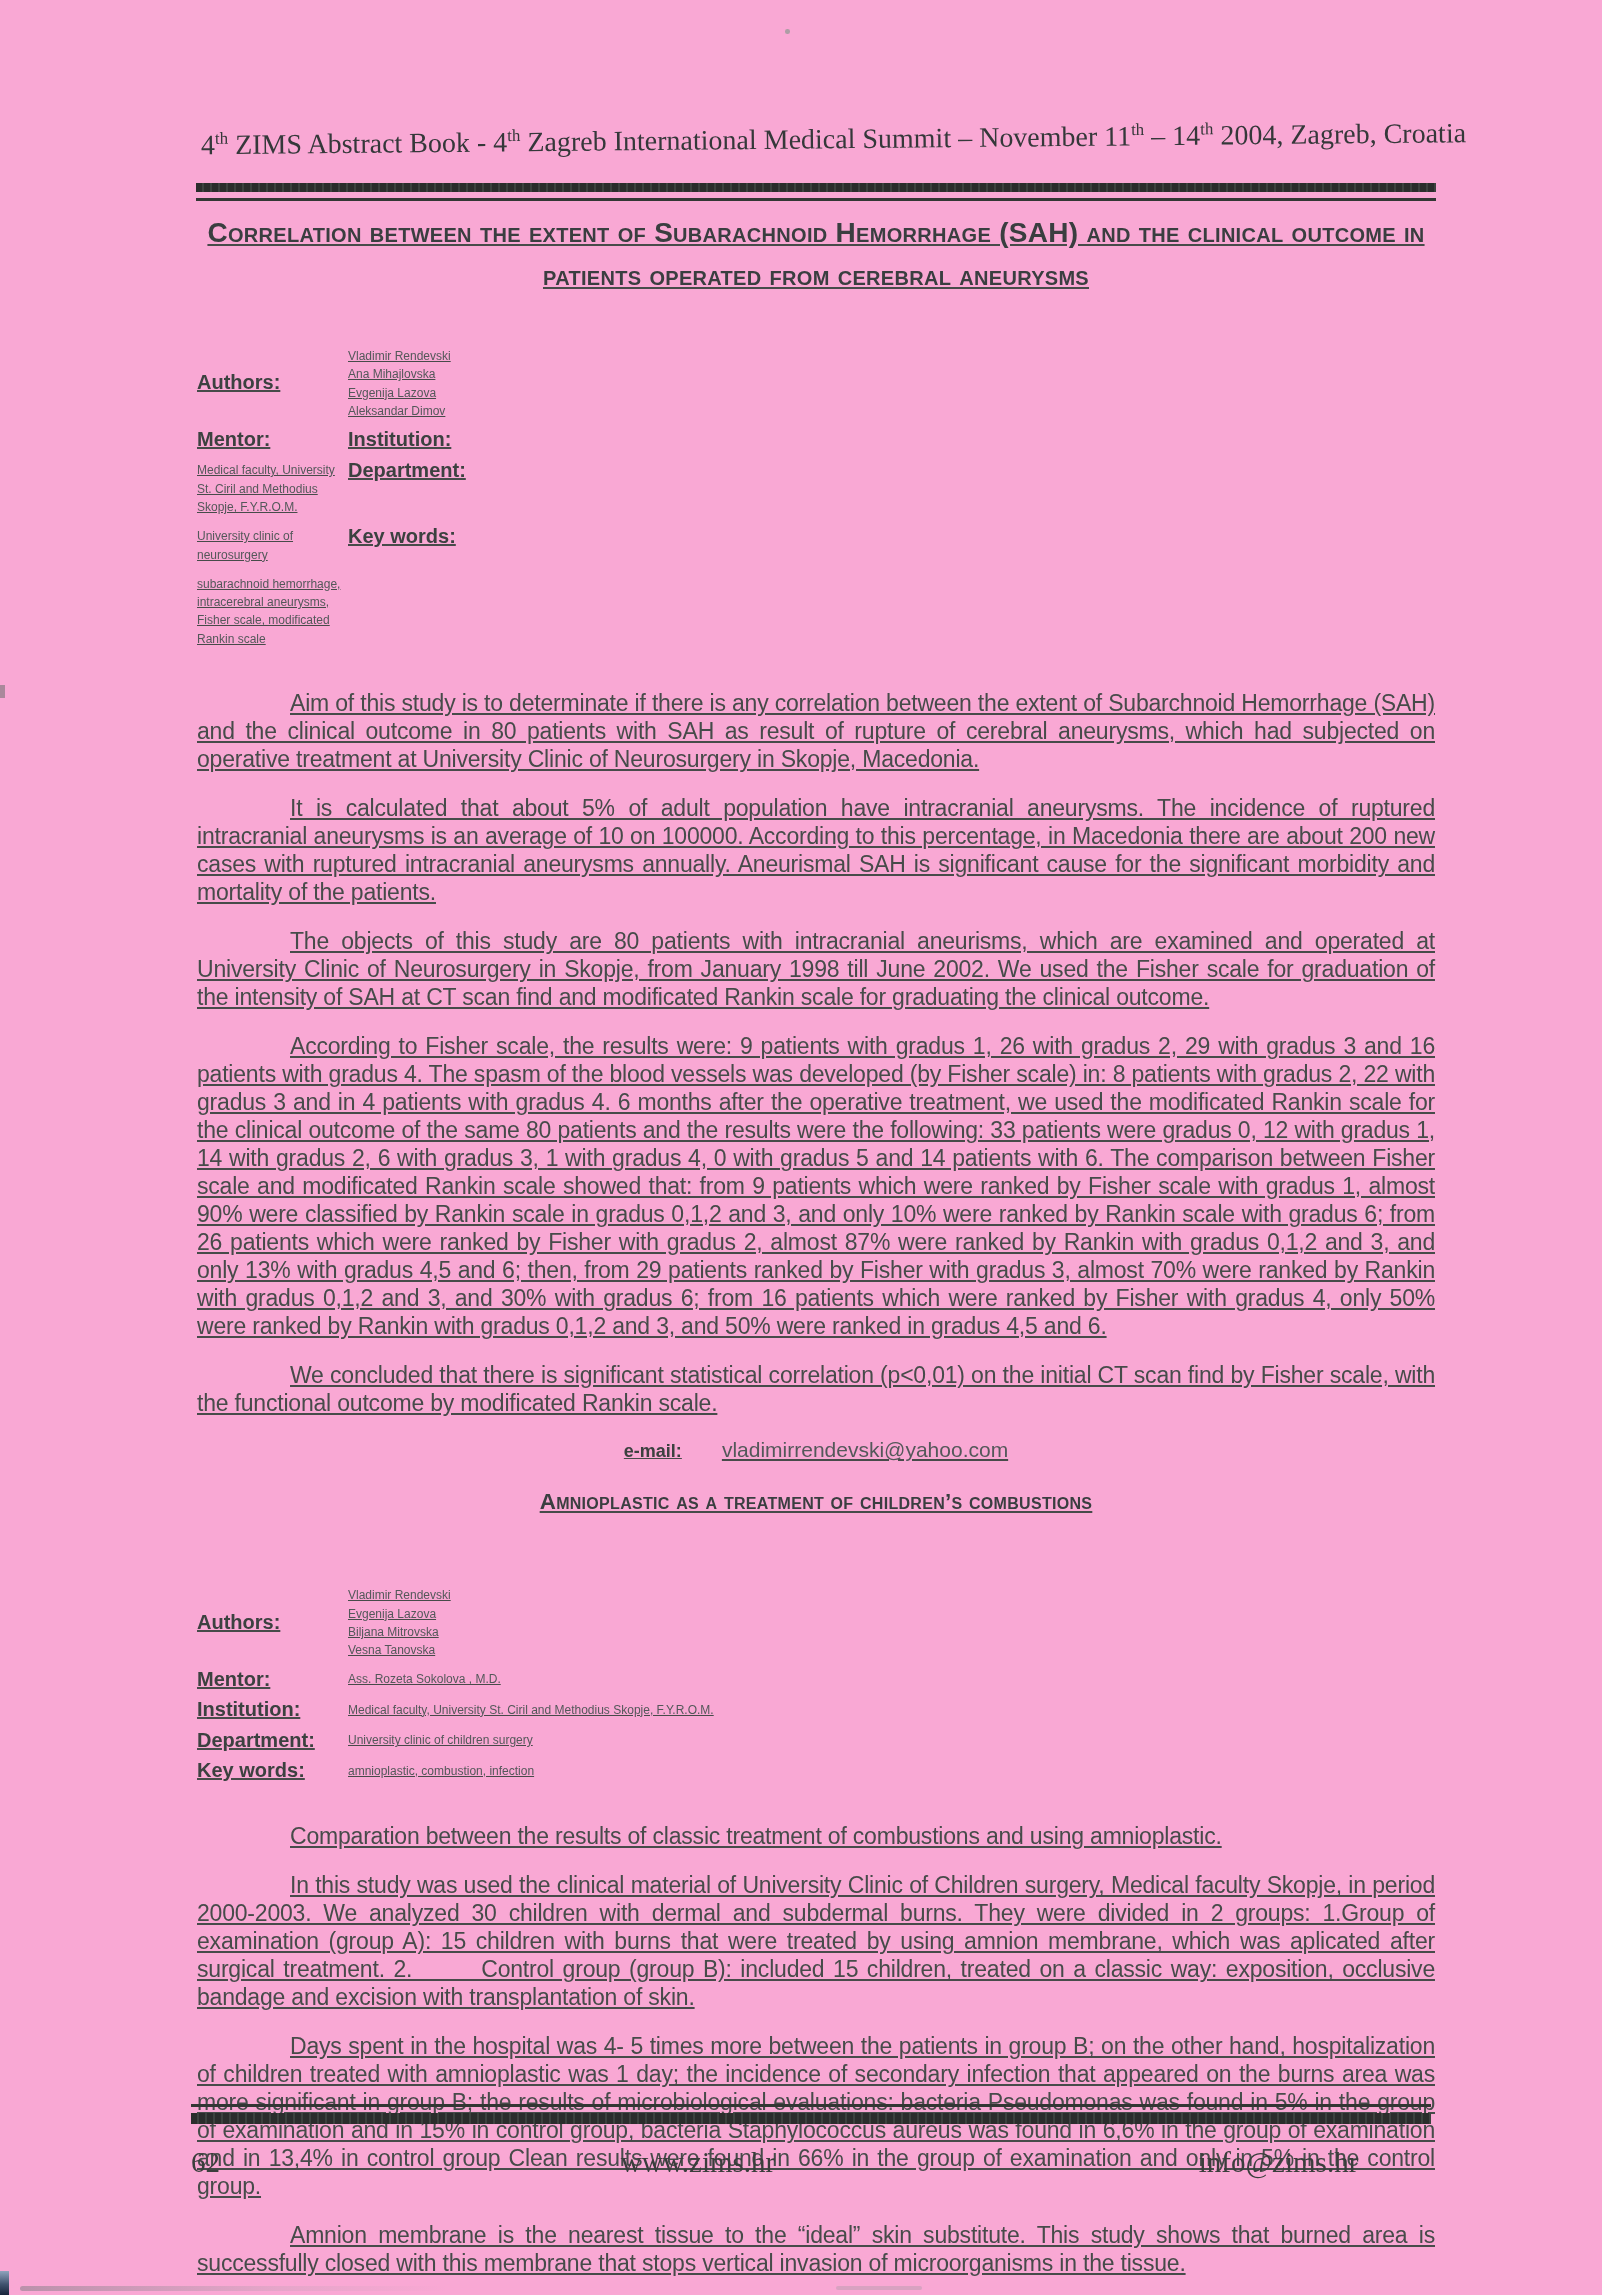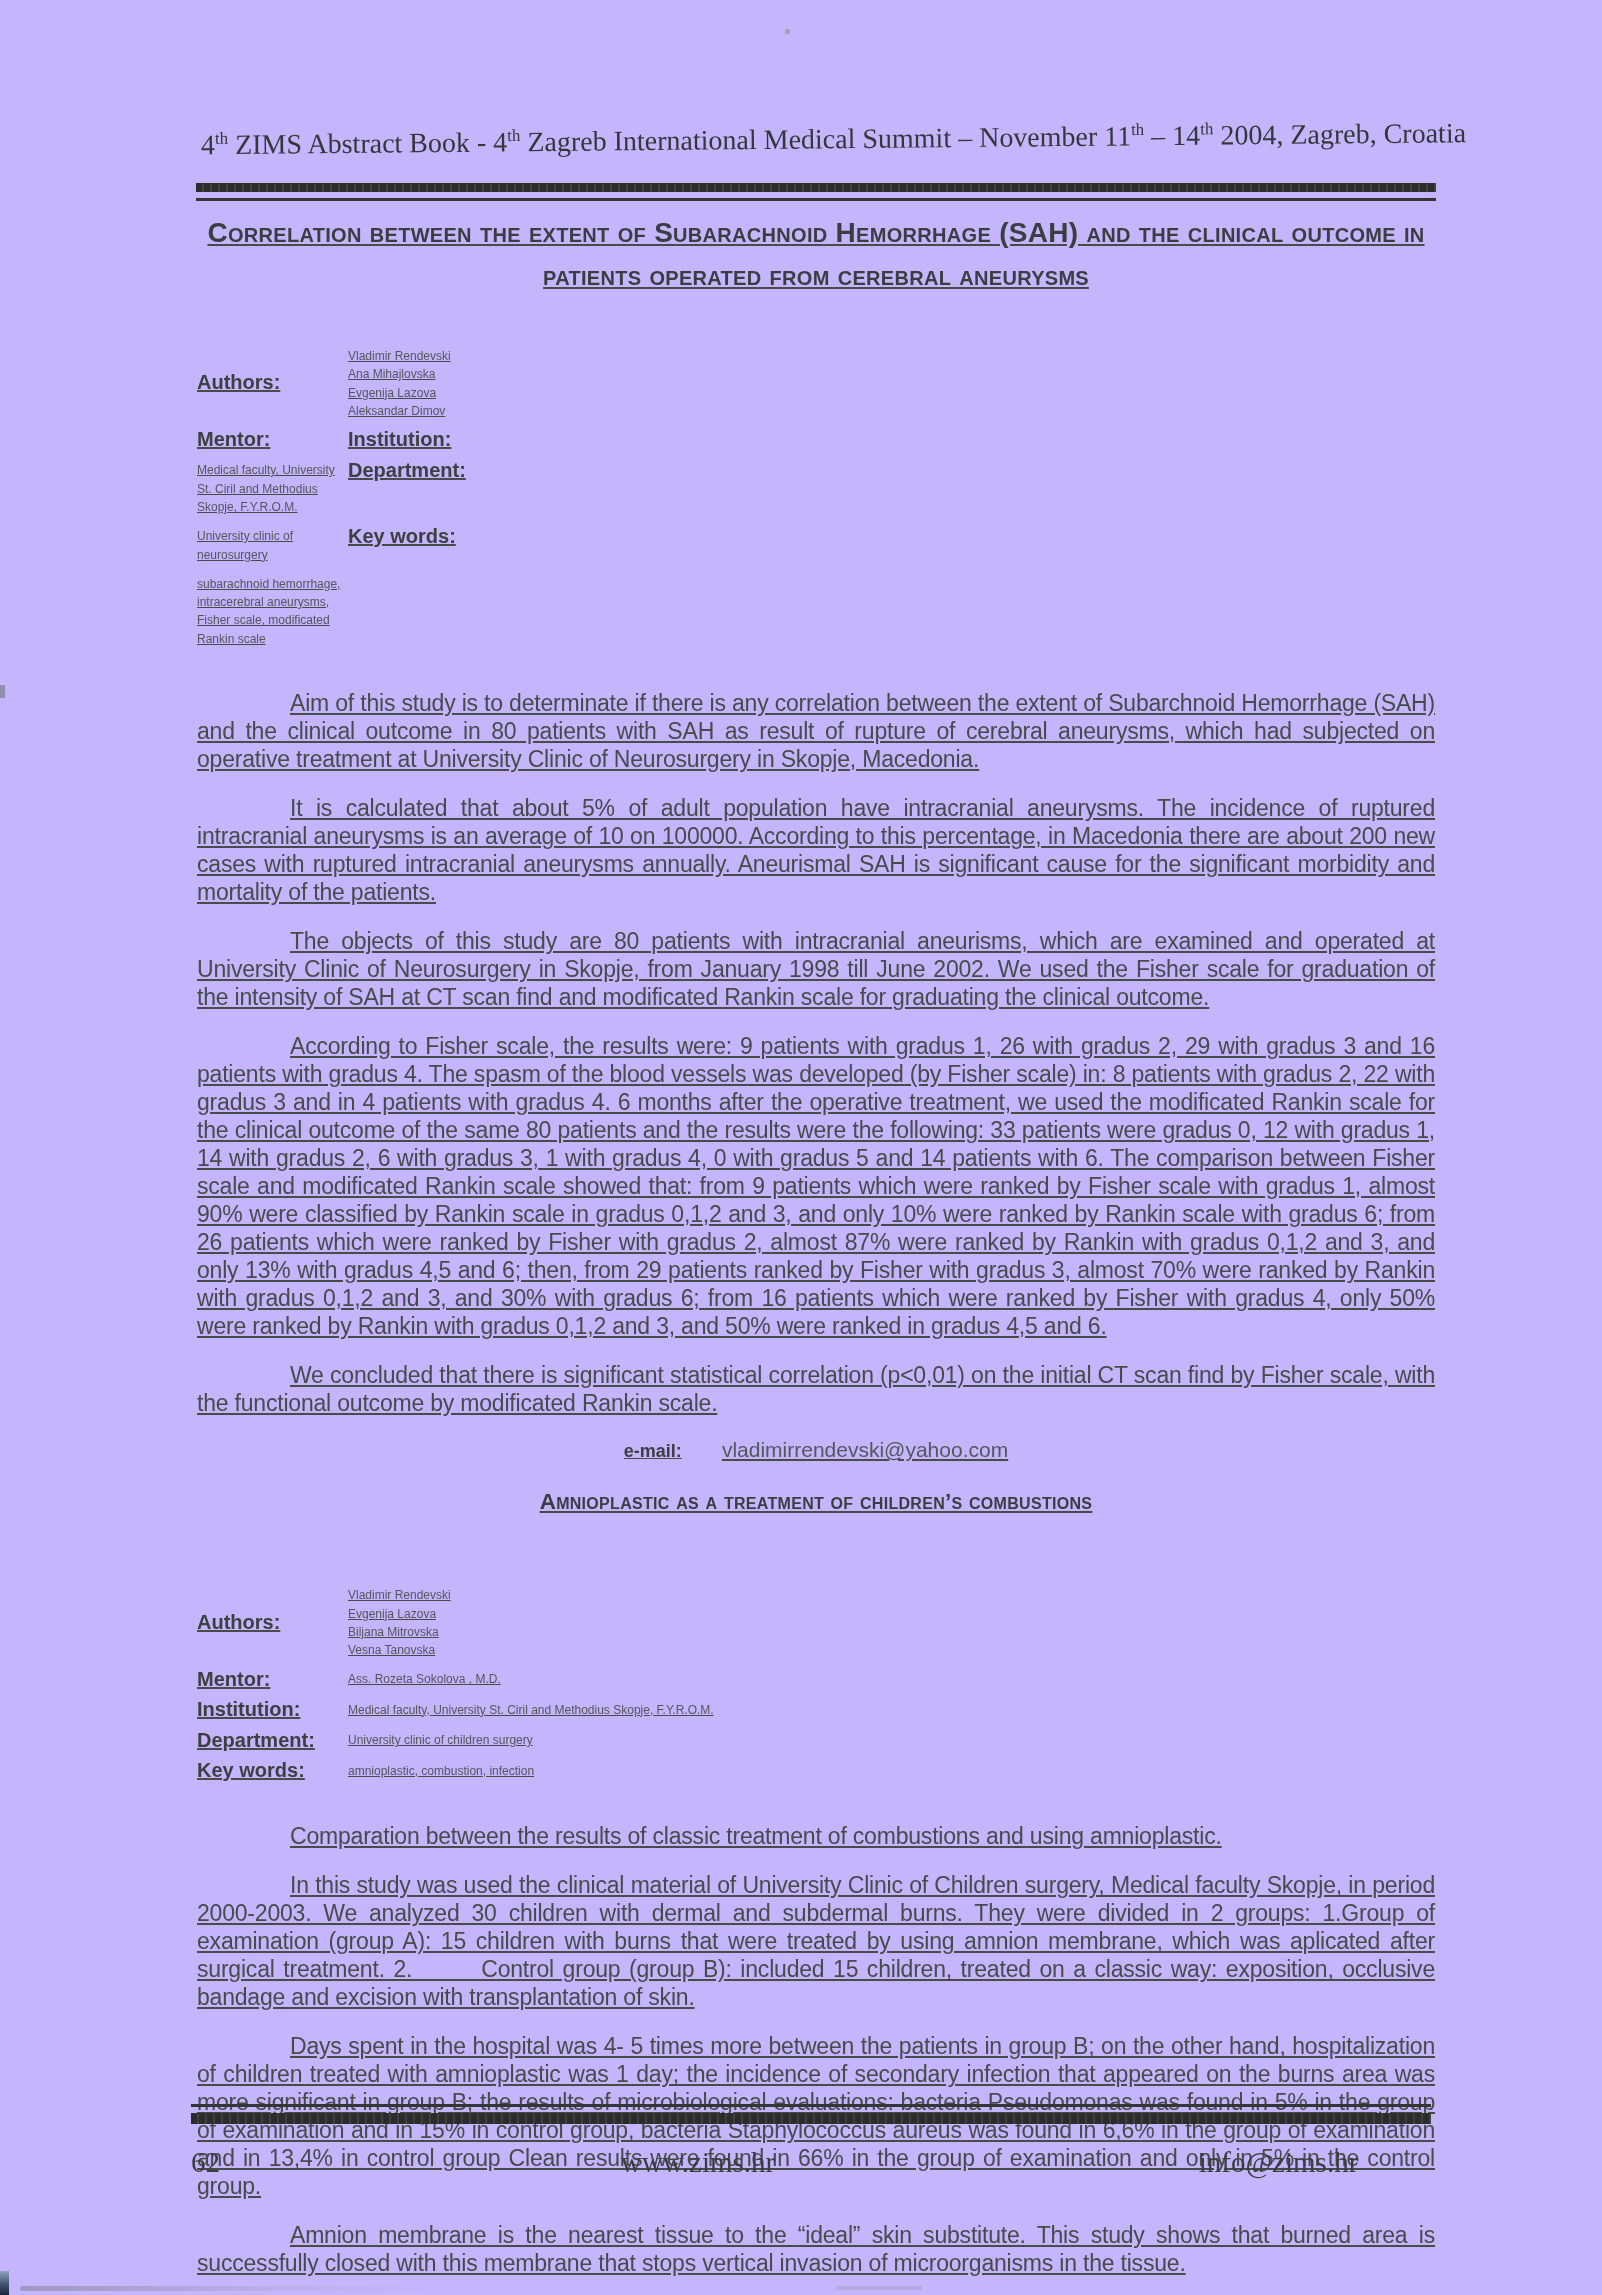--- a/index.html
+++ b/index.html
@@ -1,19 +1,19 @@
 <!DOCTYPE html>
 <html style="font-size:10.5px"><head>
 <meta charset="utf-8">
 <style>
   html,body { margin:0; padding:0; background:#d8d8d8; }
   .page {
     position:relative;
     width:1603px; height:2295px;
-    background:#c4b5fd;
+    background:#f9a8d4;
     overflow:hidden;
     font-family:"Liberation Sans", sans-serif;
     color:#474b4a;
   }
   
   .running-head{
     position:absolute; top:129px; left:201px; width:1241px;
     font-family:"Liberation Serif", serif;
     font-size:28px; color:#35383a; white-space:nowrap;
     transform:rotate(-0.55deg); transform-origin:left center;

